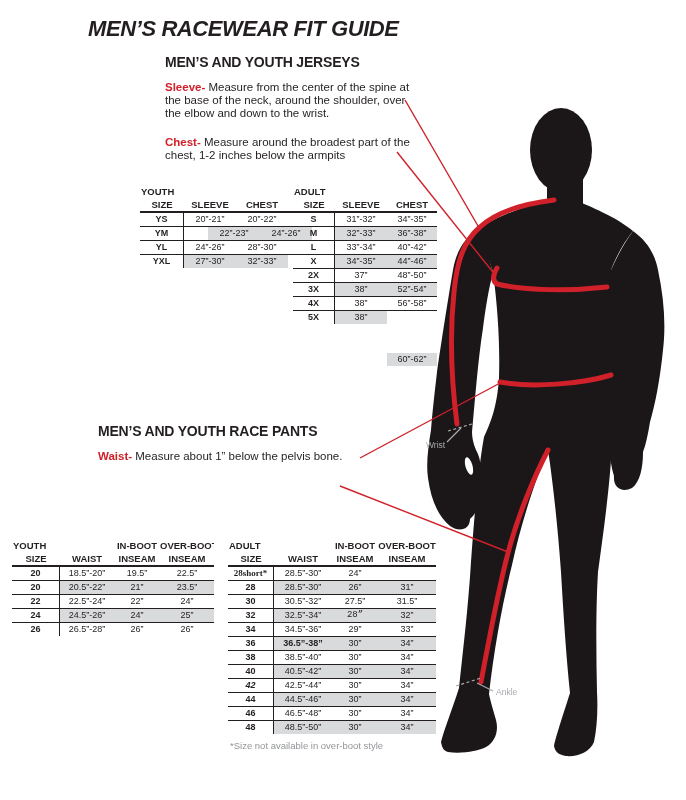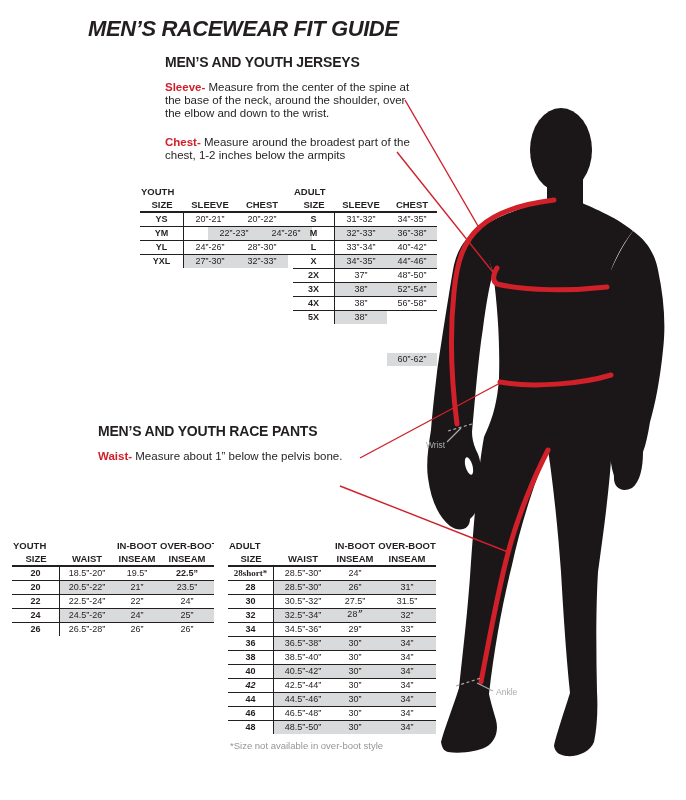--- a/index.html
+++ b/index.html
@@ -238,21 +238,21 @@
           <div class="t-cell" style="width: 54px;">WAIST</div>
           <div class="t-cell" style="width: 46px;">INSEAM</div>
           <div class="t-cell" style="width: 54px;">INSEAM</div>
         </div>
       </div>
       <div class="t-body">
         <div class="t-row">
           <div class="t-cell t-size" style="width: 48px;">20</div>
           <div class="t-cell" style="width: 54px;">18.5”-20”</div>
           <div class="t-cell" style="width: 46px;">19.5”</div>
-          <div class="t-cell" style="width: 54px; font-weight: bold;">22.5”</div>
+          <div class="t-cell" style="width: 54px;">22.5”</div>
         </div>
         <div class="t-row">
           <div class="t-cell t-size" style="width: 48px;">20</div>
           <div class="t-cell t-shade" style="width: 54px;">20.5”-22”</div>
           <div class="t-cell t-shade" style="width: 46px;">21”</div>
           <div class="t-cell t-shade" style="width: 54px;">23.5”</div>
         </div>
         <div class="t-row">
           <div class="t-cell t-size" style="width: 48px;">22</div>
           <div class="t-cell" style="width: 54px;">22.5”-24”</div>
@@ -314,21 +314,21 @@
           <div class="t-cell t-shade" style="width: 58px;">32”</div>
         </div>
         <div class="t-row">
           <div class="t-cell t-size" style="width: 46px;">34</div>
           <div class="t-cell" style="width: 58px;">34.5”-36”</div>
           <div class="t-cell" style="width: 46px;">29”</div>
           <div class="t-cell" style="width: 58px;">33”</div>
         </div>
         <div class="t-row">
           <div class="t-cell t-size" style="width: 46px;">36</div>
-          <div class="t-cell t-shade" style="width: 58px;">36.5”-38”</div>
+          <div class="t-cell t-shade" style="width: 58px; font-weight: bold;">36.5”-38”</div>
           <div class="t-cell t-shade" style="width: 46px;">30”</div>
           <div class="t-cell t-shade" style="width: 58px;">34”</div>
         </div>
         <div class="t-row">
           <div class="t-cell t-size" style="width: 46px;">38</div>
           <div class="t-cell" style="width: 58px;">38.5”-40”</div>
           <div class="t-cell" style="width: 46px;">30”</div>
           <div class="t-cell" style="width: 58px;">34”</div>
         </div>
         <div class="t-row">

